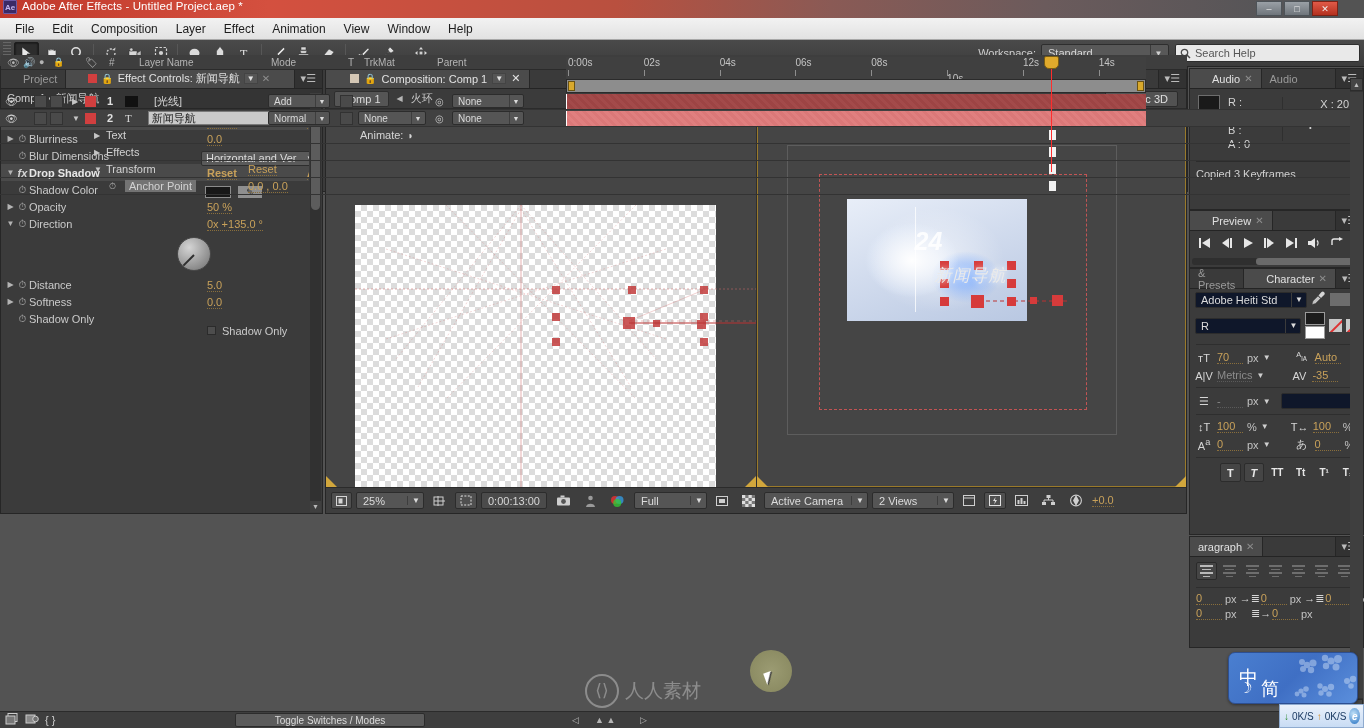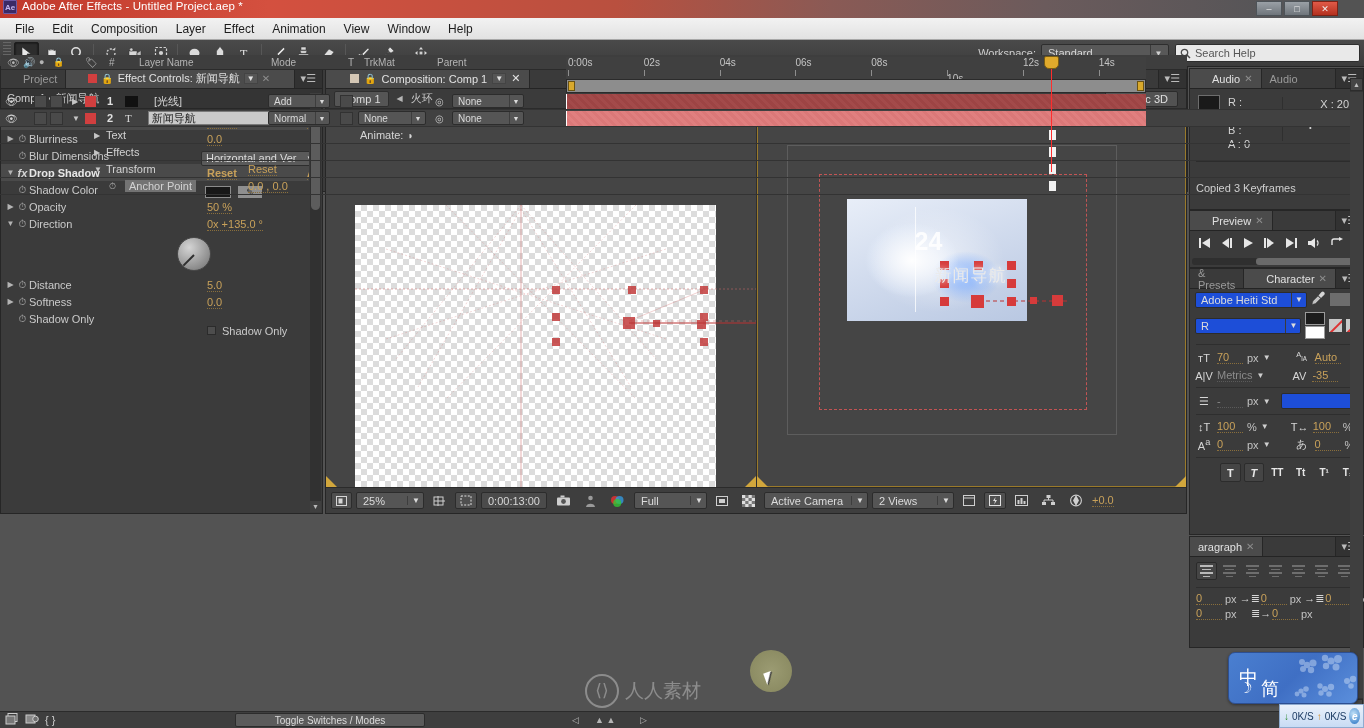--- a/index.html
+++ b/index.html
@@ -103,21 +103,21 @@
   .vtab.active{ background:#4b4b4b; color:#e2e2e2;}
   .sq{ width:9px;height:9px;display:inline-block;}
   .lockicon{ font-size:10px;color:#cfcfcf;}
   .vsub{ height:20px;background:#3b3b3b;display:flex;align-items:center;padding-left:8px;gap:8px;
     border-bottom:1px solid #2b2b2b;}
   .crumb-btn{ background:#555;border:1px solid #2e2e2e;border-radius:2px;padding:1px 7px;color:#dcdcdc;font-size:11px;}
   .renderer-wrap{ margin-left:auto; display:flex;align-items:center;gap:6px;padding-right:8px;}
   .renderer-btn{ background:#525252;border:1px solid #2b2b2b;border-radius:2px;padding:1px 9px;color:#e0e0e0;font-size:11px;}
   .vcanvas{ position:absolute; left:0; top:40px; right:0; bottom:26px; background:#454545; display:flex;}
   .vpane{ position:relative; flex:1; border-right:1px solid #2f2f2f; overflow:hidden;}
-  .vpane:last-child{ border-right:none;}
+  .vpane:last-child{ border-right:none;font-style:italic;}
   .vpane.sel{ outline:1px solid #9a7a2a; outline-offset:-1px;}
   .vlabel{ position:absolute; left:8px; top:5px; font-size:11px; color:#d7d7d7;}
   .corner{ position:absolute;width:0;height:0;}
   .corner.tl{ left:0;top:0;border-top:11px solid #d1a63c;border-right:11px solid transparent;}
   .corner.tr{ right:0;top:0;border-top:11px solid #d1a63c;border-left:11px solid transparent;}
   .corner.bl{ left:0;bottom:0;border-bottom:11px solid #d1a63c;border-right:11px solid transparent;}
   .corner.br{ right:0;bottom:0;border-bottom:11px solid #d1a63c;border-left:11px solid transparent;}
   .checkerboard{
     background-image:
       linear-gradient(45deg,#dcdcdc 25%,transparent 25%,transparent 75%,#dcdcdc 75%),
@@ -135,31 +135,31 @@
     display:flex;align-items:center;padding:0 6px;}
   .vb-val{ color:#c8a15a;font-size:11px; border-bottom:1px dotted #8a6f3c;}
 
   
   #info{ left:1189px; top:68px; width:175px; height:142px;}
   .info-body{ padding:6px 8px; display:flex; gap:8px;}
   .colorbox{ width:22px;height:22px;background:#1a1a1a;border:1px solid #6d6d6d;}
   .rgba{ font-size:11px; line-height:14px; color:#d2d2d2;}
   .xyblock{ margin-left:auto; display:flex; gap:4px; align-items:flex-start; padding-top:2px;}
   .xy{ font-size:11px;line-height:15px;color:#d2d2d2;}
-  .info-msg{ border-top:1px solid #2c2c2c; margin:4px 6px 0; padding-top:20px; font-size:11px; color:#cfcfcf;}
+  .info-msg{ border-top:1px solid #2c2c2c; margin:4px 6px 0; padding-top:6px; font-size:11px; color:#cfcfcf;}
   .info-divider{ position:absolute; left:92px; top:28px; width:1px; height:44px; background:#2f2f2f;}
 
   #preview{ left:1189px; top:210px; width:175px; height:58px;}
   .pv-btns{ display:flex; align-items:center; gap:9px; padding:6px 8px; color:#e2e2e2; font-size:13px;}
   .pv-scroll{ position:absolute;left:2px;right:2px;bottom:2px;height:7px;background:#2f2f2f;border-radius:3px;}
   .pv-scroll i{ position:absolute;left:38%;right:2px;top:0;bottom:0;background:#6a6a6a;border-radius:3px;display:block;}
 
   #charpanel{ left:1189px; top:268px; width:175px; height:267px;}
   .ch-row{ display:flex; align-items:center; gap:4px; padding:2px 5px;}
-  .ch-sel{ height:16px;background:#1d4ed8;border:1px solid #2c2c2c;border-radius:2px;color:#dcdcdc;font-size:11px;
+  .ch-sel{ height:16px;background:#0f172a;border:1px solid #2c2c2c;border-radius:2px;color:#dcdcdc;font-size:11px;
     display:flex;align-items:center;padding-left:5px;position:relative;}
   .ch-sel .arrow{ position:absolute;right:0;top:0;bottom:0;width:15px;border-left:1px solid #3b3b3b;
     display:flex;align-items:center;justify-content:center;font-size:8px;}
   .ch-ico{ width:18px;text-align:center;color:#d6d6d6;font-size:11px;}
   .ch-val{ color:#c8a15a; font-size:11px; border-bottom:1px dotted #8a6f3c; min-width:26px;}
   .ch-val.dim{ color:#8c8c8c; border-bottom-color:#5a5a5a;}
   .ch-unit{ color:#c2c2c2;font-size:11px;}
   .ch-arrow{ color:#cfcfcf;font-size:8px;}
   .ch-hr{ height:1px;background:#2e2e2e;margin:3px 6px;}
   .ch-style{ width:21px;height:19px;background:#454545;border:1px solid #2c2c2c;border-radius:2px;

